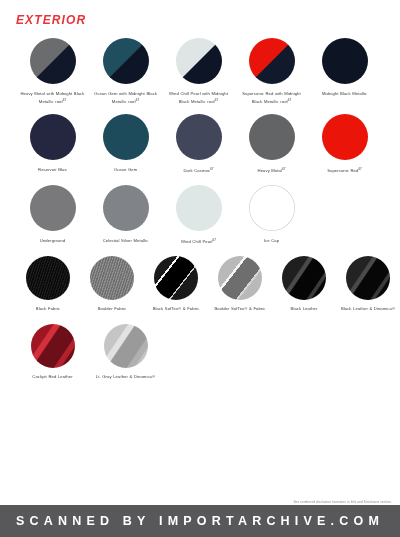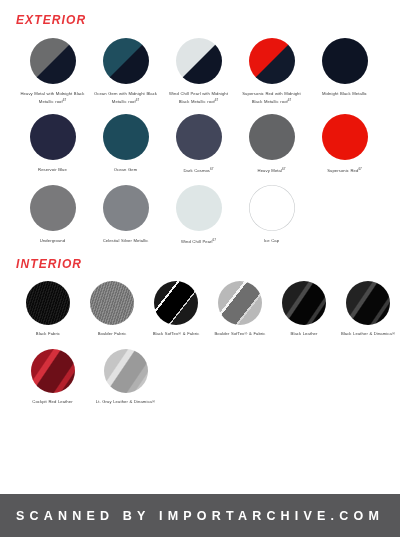--- a/index.html
+++ b/index.html
@@ -92,21 +92,21 @@
     color: #8a8a8a;
     letter-spacing: 0.12px;
     text-align: right;
   }
 
   .banner {
     position: absolute;
     left: 0;
     bottom: 0;
     width: 400px;
-    height: 43px;
+    height: 32px;
     background: #58585a;
     display: flex;
     align-items: center;
     justify-content: center;
   }
   .banner-text {
     color: #ffffff;
     font-size: 12.5px;
     font-weight: bold;
     letter-spacing: 5.2px;
@@ -178,21 +178,20 @@
           <div class="swatch sw-ext" style="background: rgb(222, 230, 230);"></div>
           <div class="label">Wind Chill Pearl<span class="sup">67</span></div>
         </div>
         <div class="cell">
           <div class="swatch sw-ext ring" style="background: rgb(255, 255, 255);"></div>
           <div class="label">Ice Cap</div>
         </div>
       </div>
     </div>
 
-  <div class="section-head" id="interior-head">INTERIOR</div>
   <div id="interior-rows">
       <div class="row" id="int-row-1">
         <div class="cell">
           <div class="swatch sw-int" style="background: repeating-linear-gradient(108deg, rgb(28, 28, 28) 0px, rgb(28, 28, 28) 1.1px, rgb(10, 10, 10) 1.1px, rgb(10, 10, 10) 2.4px), linear-gradient(150deg, rgb(28, 28, 28), rgb(10, 10, 10));"></div>
           <div class="label">Black Fabric</div>
         </div>
         <div class="cell">
           <div class="swatch sw-int" style="background: repeating-linear-gradient(108deg, rgb(141, 141, 141) 0px, rgb(141, 141, 141) 1.1px, rgb(111, 111, 111) 1.1px, rgb(111, 111, 111) 2.4px), linear-gradient(150deg, rgb(141, 141, 141), rgb(111, 111, 111));"></div>
           <div class="label">Boulder Fabric</div>
         </div>

